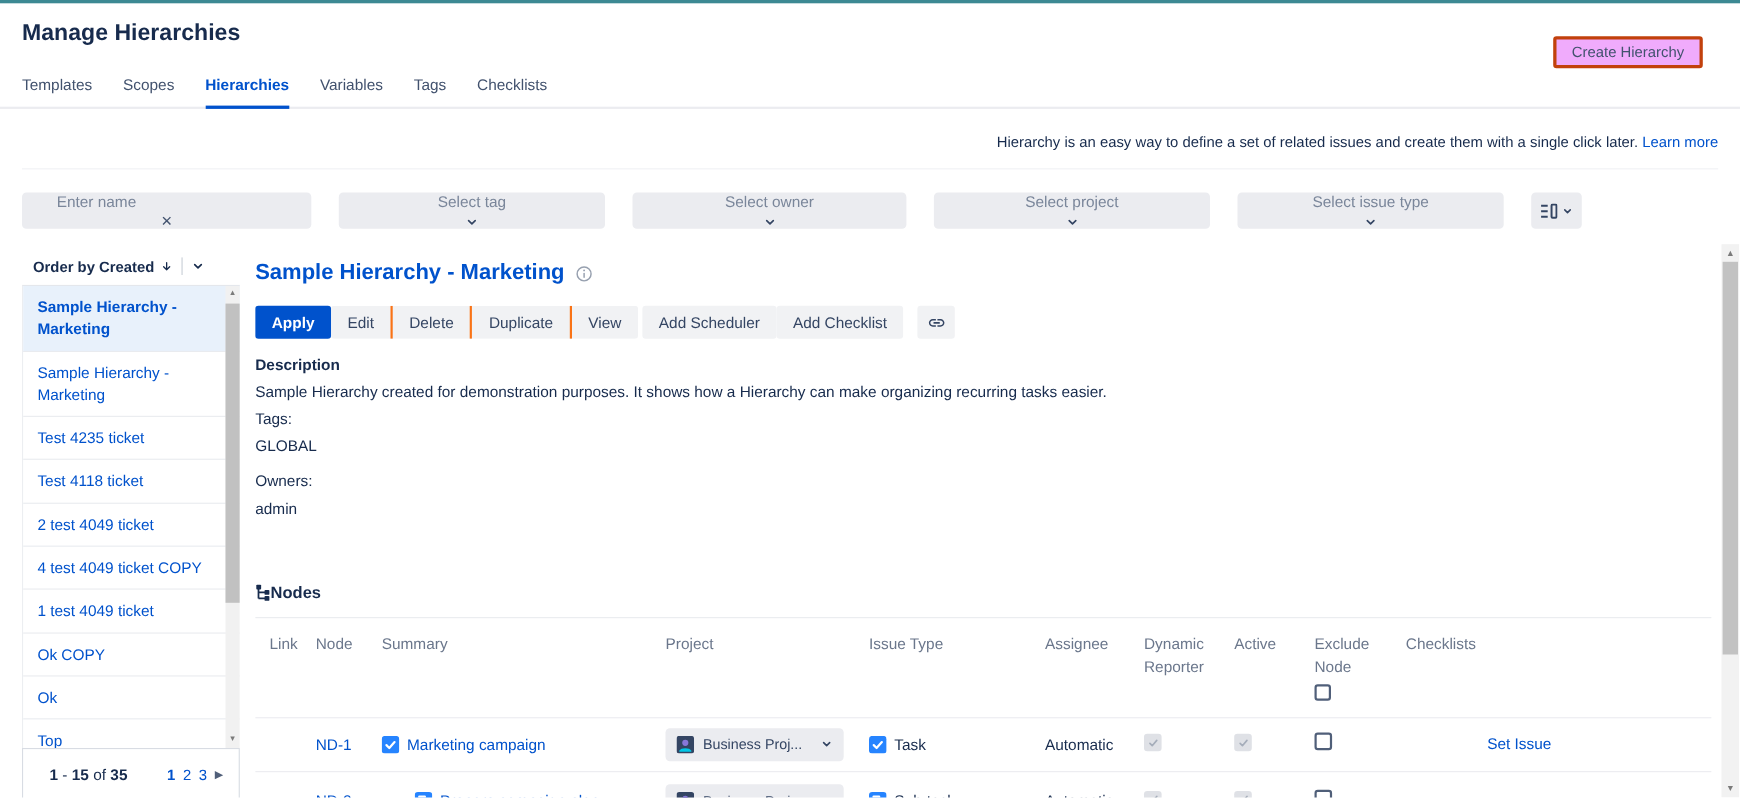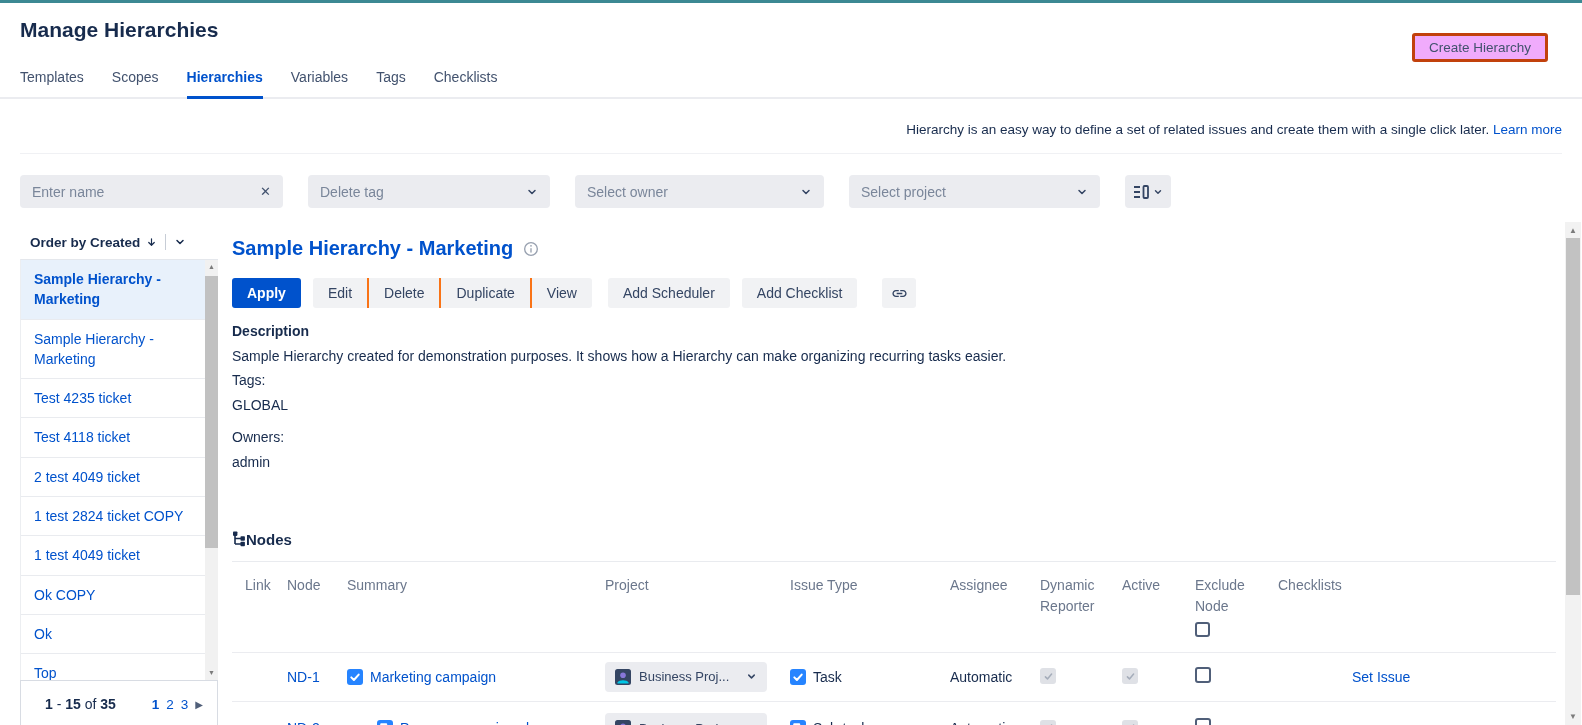--- a/index.html
+++ b/index.html
@@ -16,21 +16,21 @@
   .create-btn { position:absolute; top:-36px; right:34px; height:29px; padding:0 14px;
     background:#f0abfc; border:3px solid #c2410c; border-radius:3px; font-size:13.5px; color:#42526e;
     display:inline-flex; align-items:center; cursor:pointer; font-family:inherit; }
 
   .intro { margin:23px 20px 0 20px; font-size:13.5px; color:#172b4d; padding-bottom:16px; border-bottom:1px solid #f0f1f4;text-align:right; }
   .intro a { color:#0052cc; text-decoration:none; cursor:pointer; }
 
   
   .filters { display:flex; gap:25px; margin:21px 20px 0 20px; align-items:center; }
   .f-box { height:33px; background:#ebecf0; border:none; border-radius:4px; display:flex; align-items:center;
-    padding:0 12px; font-size:14px; color:#7a869a; cursor:pointer; }
+    padding:0 12px; font-size:14px; color:#7a869a; cursor:pointer;flex-direction:column; }
   .f-input { width:263px; justify-content:space-between; }
   .f-input input { border:none; background:transparent; outline:none; font-size:14px; color:#172b4d;
     font-family:inherit; width:200px; }
   .f-input input::placeholder { color:#7a869a; }
   .clear-x { color:#42526e; font-size:13px; cursor:pointer; }
   .f-select { justify-content:space-between; }
   .w242{width:242px;} .w249{width:249px;text-align:right;} .w251{width:251px;}
   .chev { color:#344563; display:inline-flex; }
   .viewbtn { width:46px; height:33px; background:#ebecf0; border-radius:4px; display:flex; align-items:center;
     justify-content:center; gap:4px; color:#344563; cursor:pointer; }
@@ -53,21 +53,21 @@
   .spag .range b { font-weight:700; }
   .pages { display:flex; gap:7px; align-items:center; font-size:13.5px; color:#0052cc; }
   .pages .pg { cursor:pointer; }
   .pages .pg.cur { font-weight:700; }
   .pages .nextpg { color:#505f79; font-size:10px; cursor:pointer; }
 
   
   .main { flex:1; margin-left:14px; margin-right:26px; overflow:hidden; }
   .dtitle-row { display:flex; align-items:center; gap:10px; margin-top:12px; }
   .dtitle { font-size:20px; font-weight:600; color:#0052cc; }
-  .btnrow { display:flex; align-items:center; gap:12px; margin-top:18px; }
+  .btnrow { display:flex; align-items:center; gap:0; margin-top:18px; }
   button { font-family:inherit; cursor:pointer; }
   .btn-primary { height:30px; padding:0 15px; background:#0052cc; color:#fff; font-weight:700; font-size:14px;
     border:none; border-radius:3px; }
   .btn-group { display:flex; border-radius:3px; overflow:hidden; }
   .btn-seg { height:30px; padding:0 15px; background:#f1f2f4; color:#344563; font-size:14px; border:none;
     border-left:2px solid #f97316; }
   .btn-seg:first-child { border-left:none; }
   .btn-gray { height:30px; padding:0 15px; background:#f1f2f4; color:#344563; font-size:14px; border:none;
     border-radius:3px; }
   .sched { margin-left:4px; }
@@ -131,37 +131,45 @@
     <span>Hierarchy is an easy way to define a set of related issues and create them with a single click later.</span>
     <a>Learn more</a>
   </div>
 
   <div class="filters">
     <div class="f-box f-input">
       <input type="text" placeholder="Enter name" style="">
       <span class="clear-x">✕</span>
     </div>
     <div class="f-box f-select w242">
-      <span>Delete tag</span>
+      <span>Select tag</span>
       <span class="chev">
         <svg width="12" height="12" viewBox="0 0 24 24">
             <path d="M6 9l6 6 6-6" stroke="currentColor" stroke-width="3" fill="none" stroke-linecap="round" stroke-linejoin="round"></path>
           </svg>
       </span>
     </div>
     <div class="f-box f-select w249">
       <span>Select owner</span>
       <span class="chev">
         <svg width="12" height="12" viewBox="0 0 24 24">
             <path d="M6 9l6 6 6-6" stroke="currentColor" stroke-width="3" fill="none" stroke-linecap="round" stroke-linejoin="round"></path>
           </svg>
       </span>
     </div>
     <div class="f-box f-select w251">
       <span>Select project</span>
+      <span class="chev">
+        <svg width="12" height="12" viewBox="0 0 24 24">
+            <path d="M6 9l6 6 6-6" stroke="currentColor" stroke-width="3" fill="none" stroke-linecap="round" stroke-linejoin="round"></path>
+          </svg>
+      </span>
+    </div>
+    <div class="f-box f-select w242">
+      <span>Select issue type</span>
       <span class="chev">
         <svg width="12" height="12" viewBox="0 0 24 24">
             <path d="M6 9l6 6 6-6" stroke="currentColor" stroke-width="3" fill="none" stroke-linecap="round" stroke-linejoin="round"></path>
           </svg>
       </span>
     </div>
     <div class="viewbtn">
       <svg width="16" height="14" viewBox="0 0 16 14">
           <g stroke="currentColor" stroke-width="1.8" fill="none">
             <path d="M1 2h6M1 7h6M1 12h6"></path>
@@ -191,21 +199,21 @@
             </svg>
         </span>
       </div>
 
       <div class="slist">
         <a class="sitem selected">Sample Hierarchy - Marketing</a>
         <a class="sitem">Sample Hierarchy - Marketing</a>
         <a class="sitem">Test 4235 ticket</a>
         <a class="sitem">Test 4118 ticket</a>
         <a class="sitem">2 test 4049 ticket</a>
-        <a class="sitem">1 test 2824 ticket COPY</a>
+        <a class="sitem">4 test 4049 ticket COPY</a>
         <a class="sitem">1 test 4049 ticket</a>
         <a class="sitem">Ok COPY</a>
         <a class="sitem">Ok</a>
         <a class="sitem">Top</a>
 
         <div class="sscroll">
           <div class="sarr" style="top:3px">▲</div>
           <div class="thumb"></div>
           <div class="sarr" style="bottom:4px">▼</div>
         </div>

